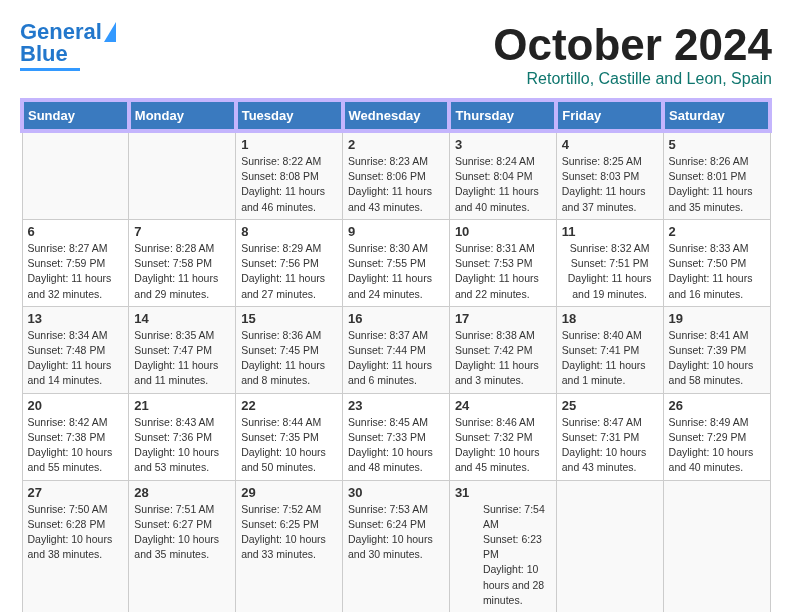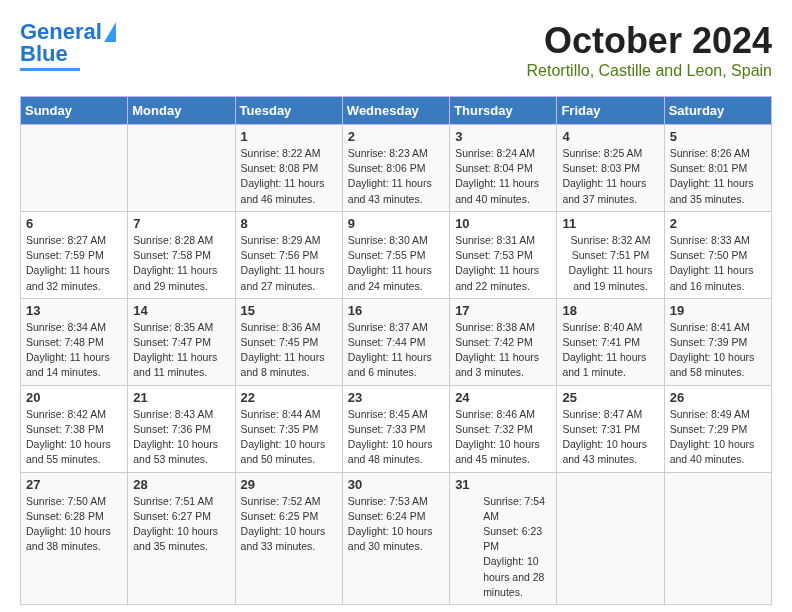--- a/index.html
+++ b/index.html
@@ -7,21 +7,21 @@
       font-family: Arial, sans-serif;
       background: #fff;
       width: 792px;
       min-height: 612px;
       padding: 20px;
     }
     .header-area {
       display: flex;
       justify-content: space-between;
       align-items: flex-start;
-      margin-bottom: 16px;
+      margin-bottom: 10px;
     }
     .logo {
       display: flex;
       flex-direction: column;
       align-items: flex-start;
     }
     .logo-text {
       font-size: 22px;
       font-weight: bold;
       color: #1a1a2e;
@@ -40,41 +40,41 @@
     .logo-line {
       width: 60px;
       height: 3px;
       background: #3399ff;
       margin-top: 2px;
     }
     .title-area {
       text-align: right;
     }
     .month-title {
-      font-size: 36px;
+      font-size: 44px;
       font-weight: bold;
       color: #222;
     }
     .location-title {
       font-size: 16px;
-      color: #4d7c0f;
+      color: #0f766e;
     }
     table {
       width: 100%;
       border-collapse: collapse;
       font-size: 11px;
     }
     thead tr th {
       background: #3a7abf;
       color: #fff;
       padding: 6px 4px;
       text-align: left;
       font-size: 13px;
       font-weight: bold;
-      border: 1px solid #c4b5fd;
+      border: 4px solid #c4b5fd;
     }
     tbody tr td {
       border: 1px solid #ccc;
       vertical-align: top;
       padding: 4px 5px;
       height: 80px;
       width: 14.28%;
       color: #333;
       font-size: 10.5px;
       background: #fff;

